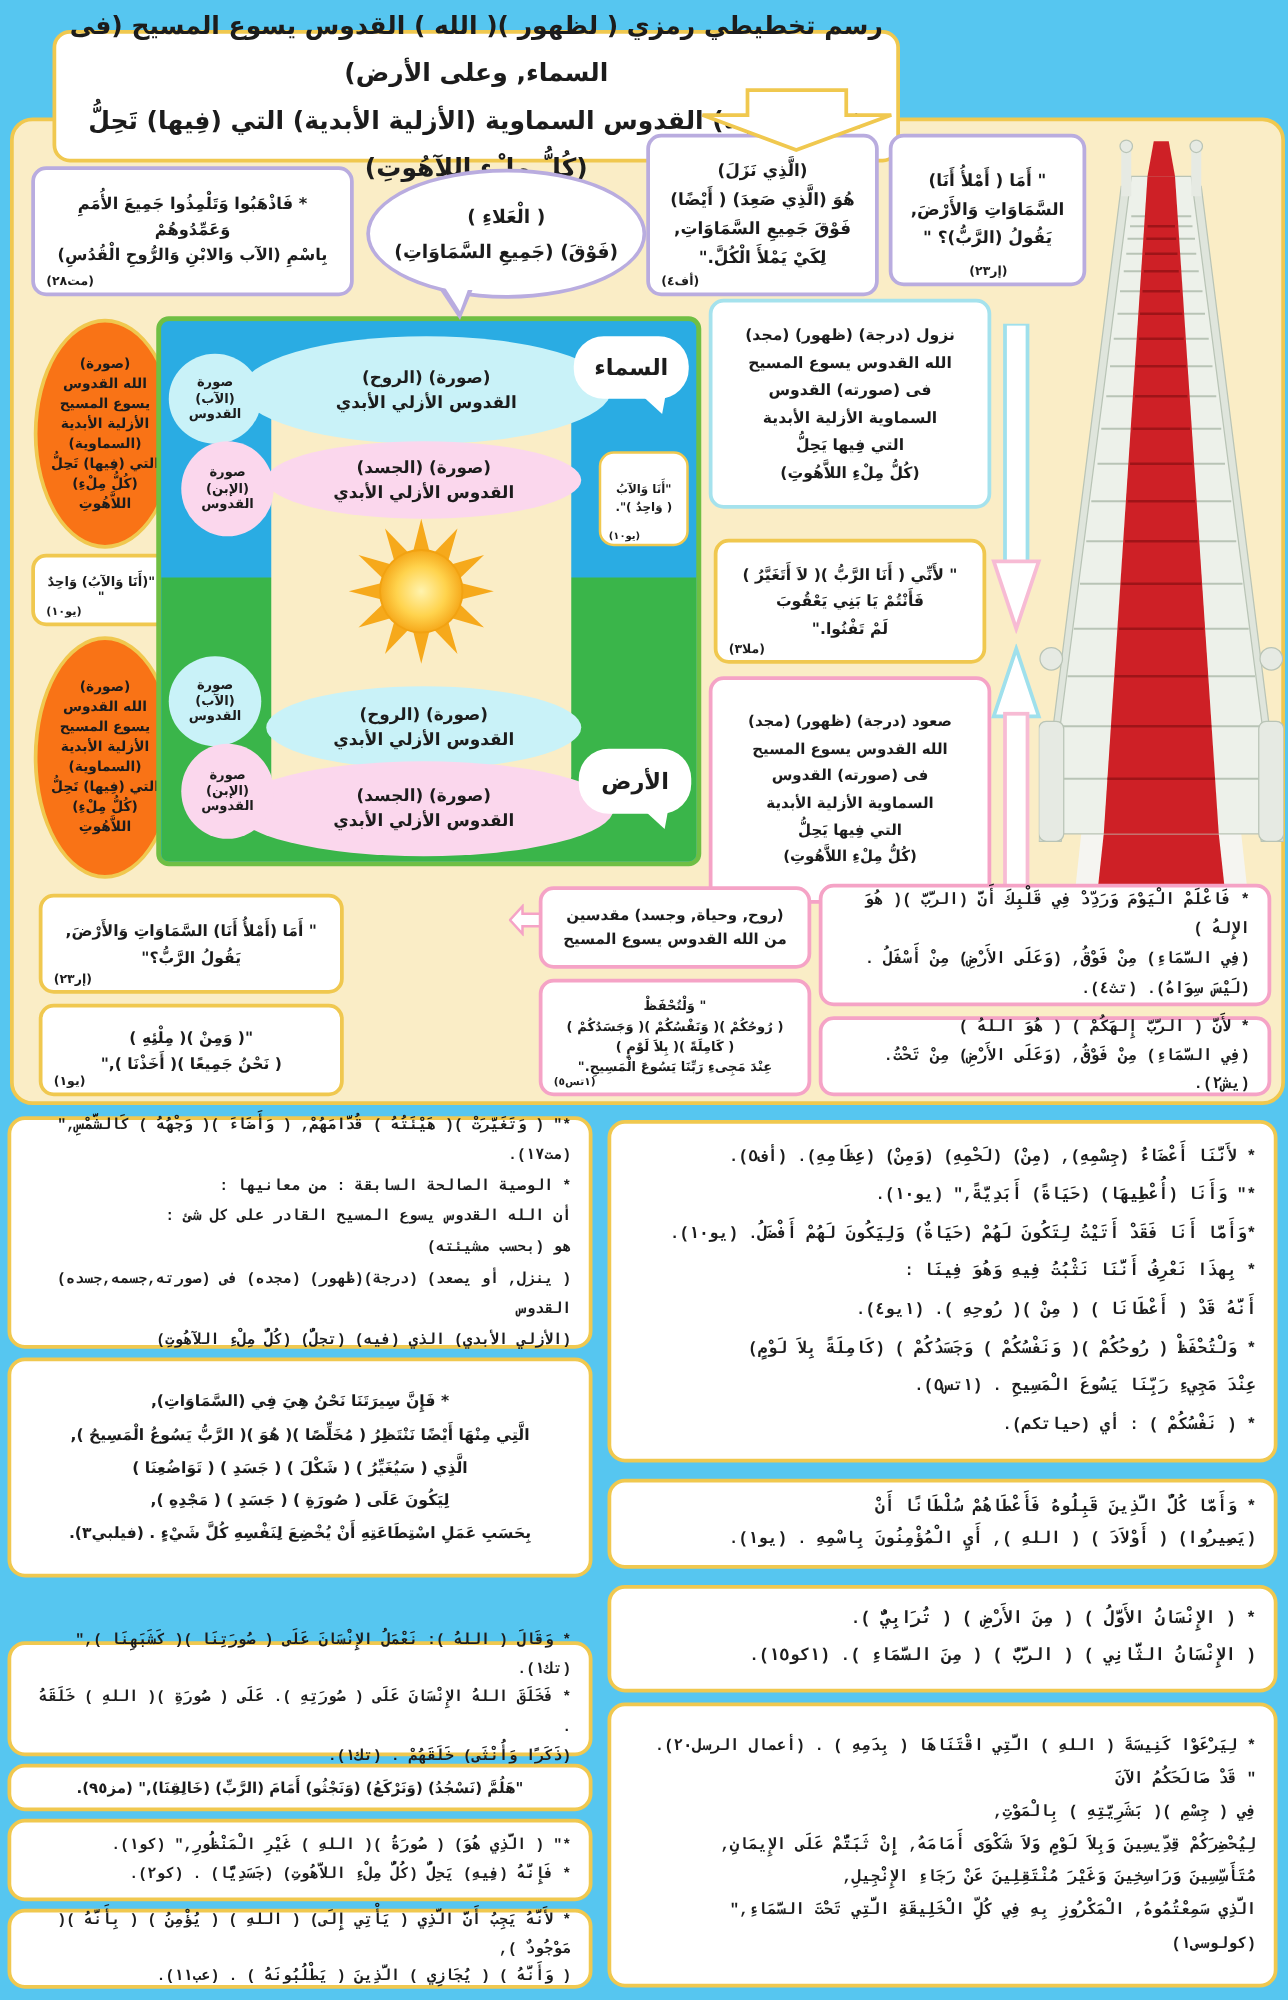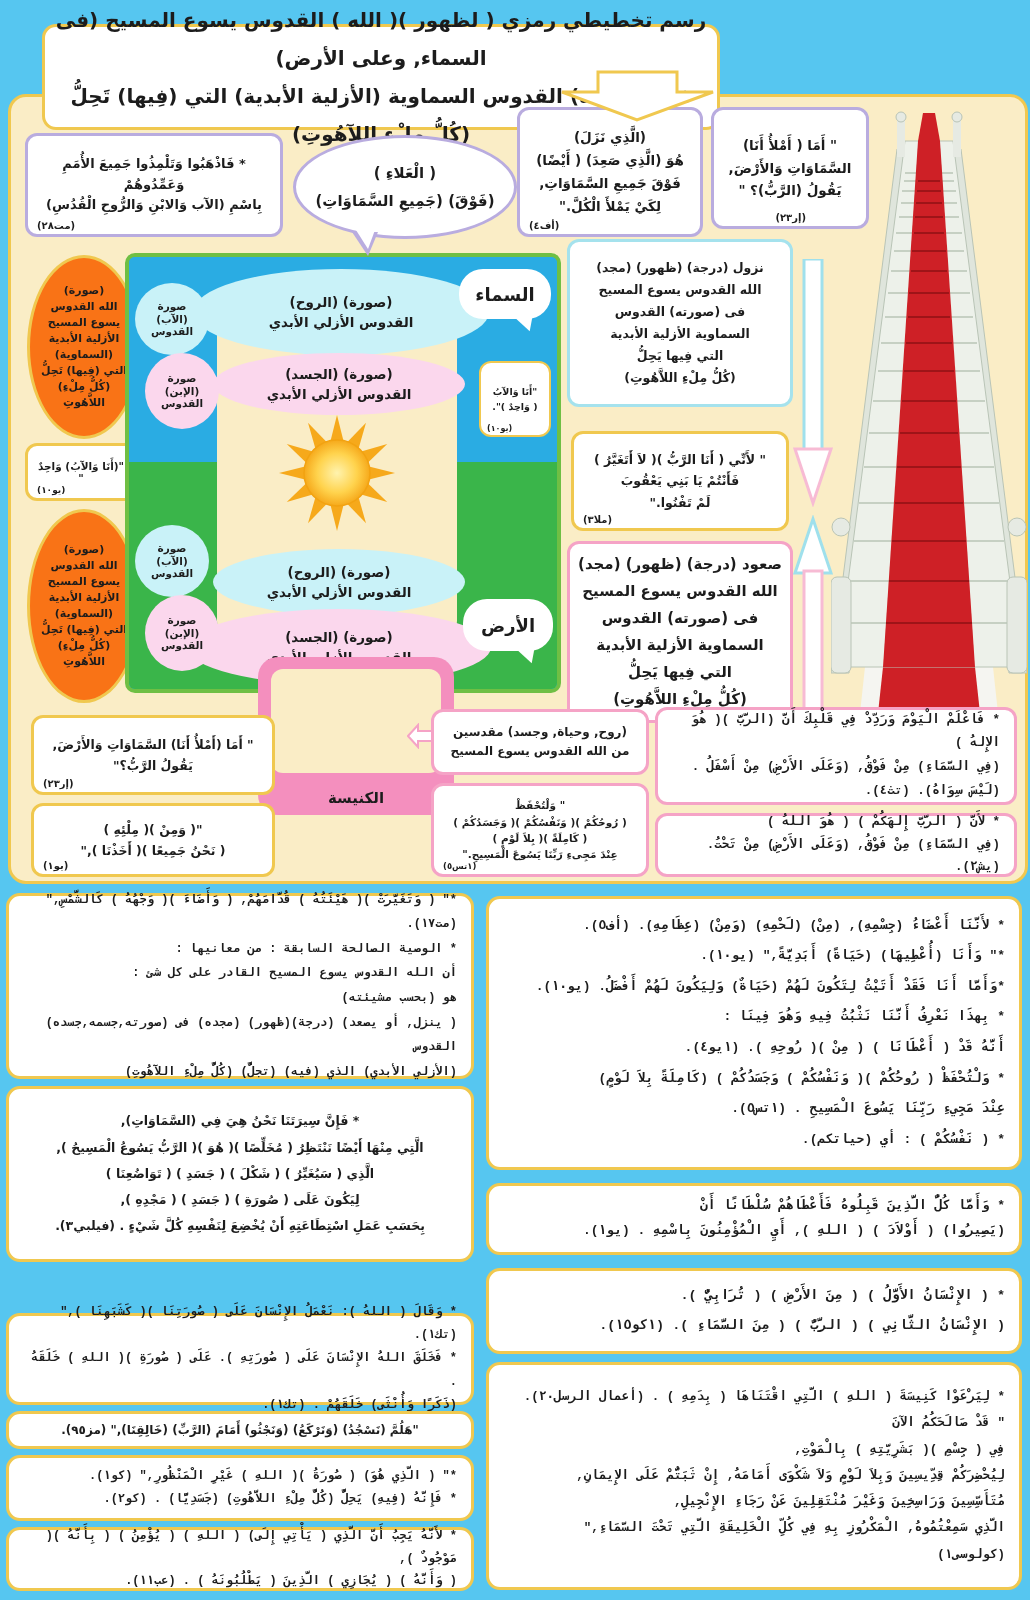--- a/index.html
+++ b/index.html
@@ -257,41 +257,37 @@
         <div class="txt">الأرض</div>
       </div>
 
       <div class="box b-yel" style="left:350px;top:104px;width:72px;height:76px;border-width:2px;">
         <div class="txt" style="font-size:9.5px;line-height:1.6;">"أَنَا وَالآبُ
 ( وَاحِدٌ )".</div>
         <div class="ref" style="font-size:8px;left:6px;bottom:2px;">(يو١٠)</div>
       </div>
     </div>
 
-    <div class="church">
-      <div class="church-inner"></div>
-      <div class="church-label">الكنيسة</div>
-    </div>
 
     <div class="box b-cyan" style="left:556px;top:142px;width:226px;height:168px;">
       <div class="txt" style="font-size:12.5px;line-height:1.75;">نزول (درجة) (ظهور) (مجد)
 الله القدوس يسوع المسيح
 فى (صورته) القدوس
 السماوية الأزلية الأبدية
 التي فِيها يَحِلُّ
 (كُلُّ مِلْءِ اللاَّهُوتِ)</div>
     </div>
     <div class="box b-yel" style="left:560px;top:334px;width:218px;height:100px;">
       <div class="txt" style="font-size:12.5px;line-height:1.7;">" لأَنِّي ( أَنَا الرَّبُّ )( لاَ أَتَغَيَّرُ )
 فَأَنْتُمْ يَا بَنِي يَعْقُوبَ
 لَمْ تَفْنُوا."</div>
       <div class="ref">(ملا٣)</div>
     </div>
     <div class="box b-pink" style="left:556px;top:444px;width:226px;height:182px;">
-      <div class="txt" style="font-size:15px;line-height:1.8;">صعود (درجة) (ظهور) (مجد)
+      <div class="txt" style="font-size:12px;line-height:1.8;">صعود (درجة) (ظهور) (مجد)
 الله القدوس يسوع المسيح
 فى (صورته) القدوس
 السماوية الأزلية الأبدية
 التي فِيها يَحِلُّ
 (كُلُّ مِلْءِ اللاَّهُوتِ)</div>
     </div>
 
     <svg class="abs" style="left:780px;top:162px;z-index:1;" width="44" height="248" viewBox="0 0 44 248">
       <rect x="13" y="0" width="18" height="192" fill="#ffffff" stroke="#9FE0EC" stroke-width="3"></rect>
       <polygon points="4,190 22,244 40,190" fill="#ffffff" stroke="#F7BBD4" stroke-width="3"></polygon>

